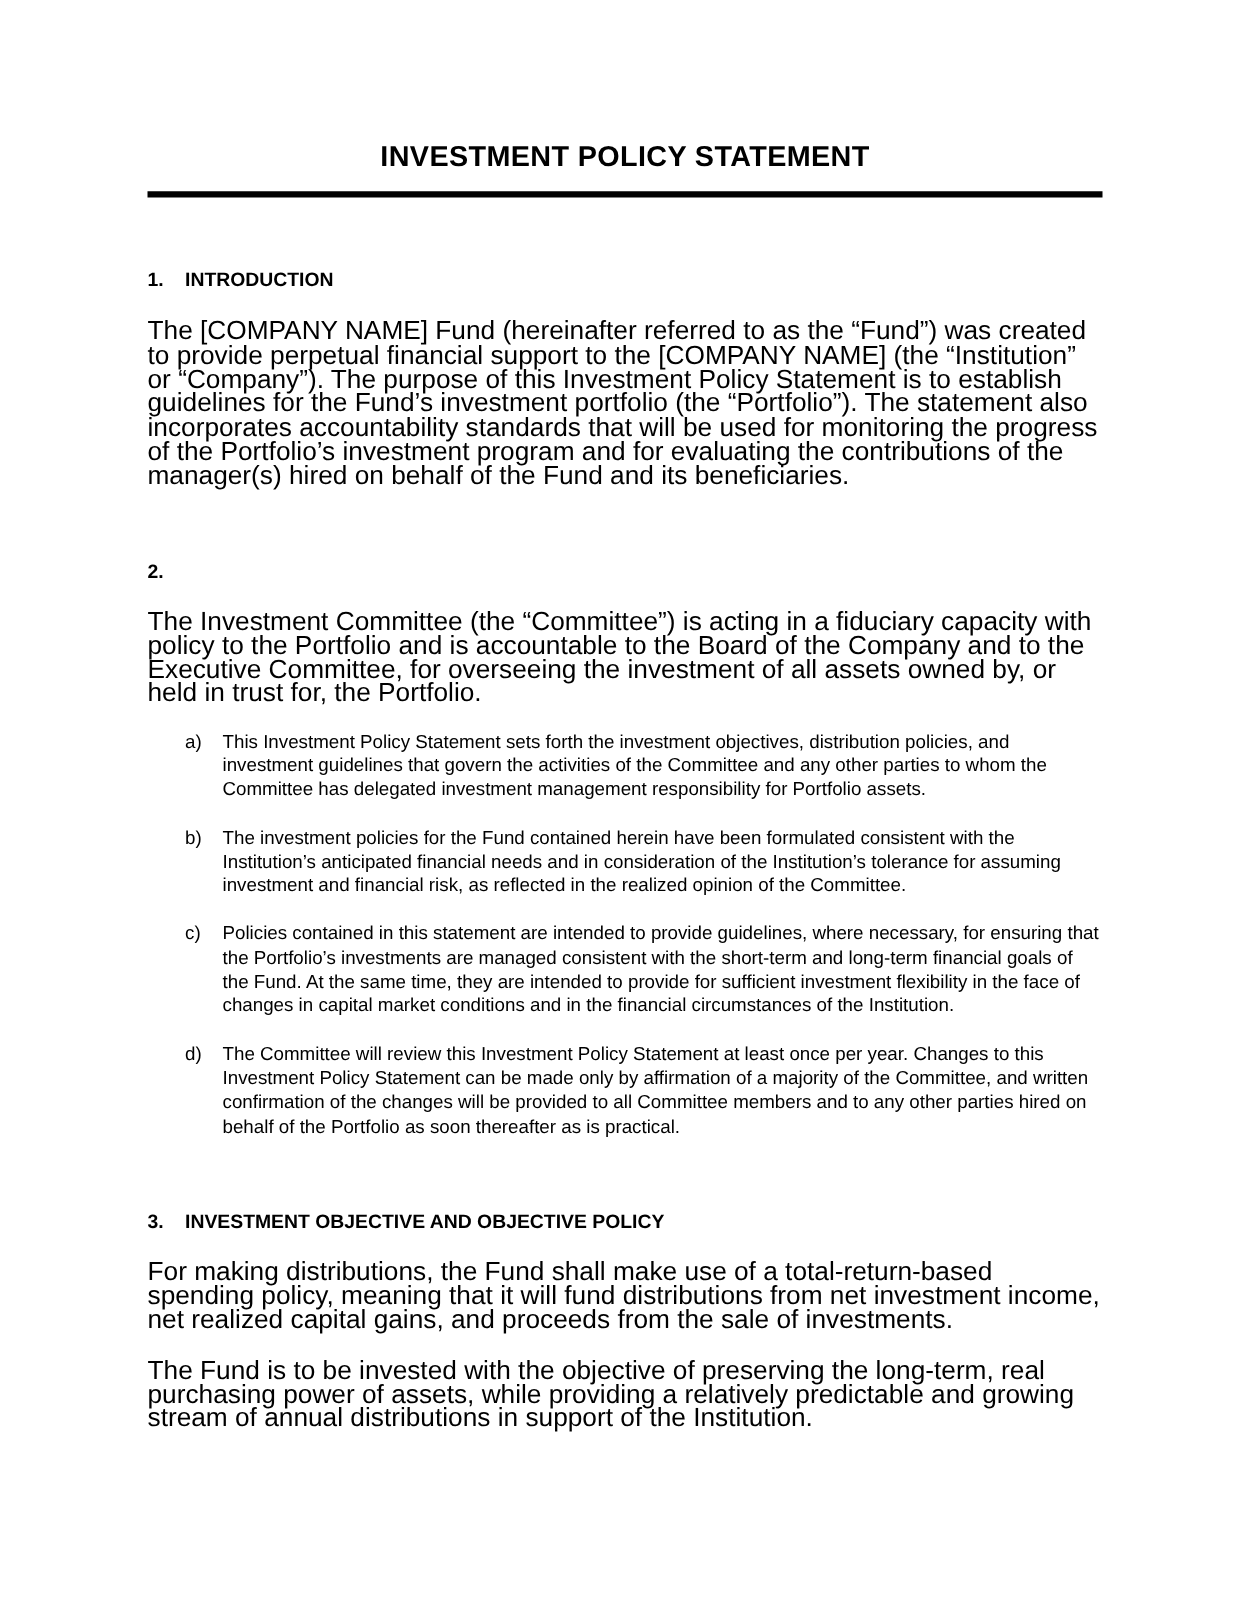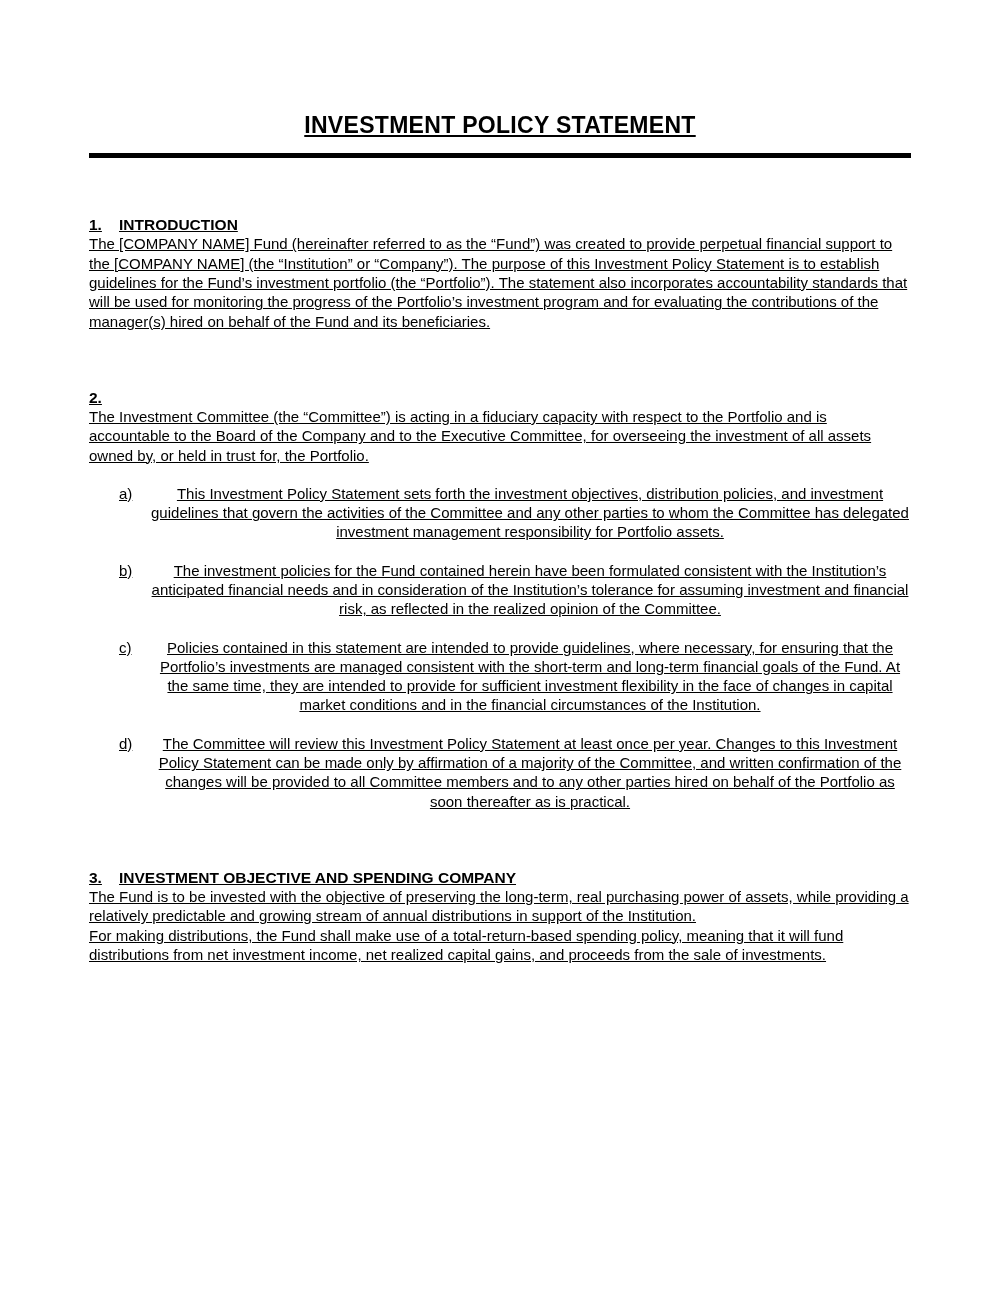--- a/index.html
+++ b/index.html
@@ -7,23 +7,22 @@
   body {
     width: 1000px;
     height: 1290px;
     font-family: "Liberation Sans", sans-serif;
     color: #000000;
     overflow: hidden;
   }
   .page {
     width: 1000px;
     height: 1018px;
-    padding: 0 89px;
+    padding: 0 118px;
     background: #ffffff;
-    text-decoration: underline;
   }
   .doc-title {
     padding-top: 112px;
     text-align: center;
     font-size: 23px;
     font-weight: bold;
     letter-spacing: 0.3px;
     line-height: 1.15;
   }
   .title-rule {
@@ -35,34 +34,34 @@
   .section-first { margin-top: 64px; }
   .section { margin-top: 57px; }
   .section-heading {
     display: flex;
     font-size: 15.5px;
     font-weight: bold;
     line-height: 19px;
   }
   .section-heading .num { width: 30px; flex: none; }
   .para {
-    font-size: 15px;
+    font-size: 21px;
     line-height: 19.3px;
-    margin-top: 0;
+    margin-top: 21px;
     text-align: left;
   }
   .list-item {
     display: flex;
     margin-left: 30px;
     margin-top: 19px;
     font-size: 15px;
     line-height: 19.3px;
   }
   .list-item .marker { width: 30px; flex: none; }
-  .list-item .li-text { flex: 1; text-align: center; }
+  .list-item .li-text { flex: 1; }
 </style>
 </head>
 <body>
 
 <div class="page">
 
   <h1 class="doc-title">INVESTMENT POLICY STATEMENT</h1>
 
   <hr class="title-rule">
 
@@ -71,21 +70,21 @@
       <span class="num">1.</span>
       <span class="heading-text">INTRODUCTION</span>
     </h2>
     <p class="para">The [COMPANY NAME] Fund (hereinafter referred to as the “Fund”) was created to provide perpetual financial support to the [COMPANY NAME] (the “Institution” or “Company”). The purpose of this Investment Policy Statement is to establish guidelines for the Fund’s investment portfolio (the “Portfolio”). The statement also incorporates accountability standards that will be used for monitoring the progress of the Portfolio’s investment program and for evaluating the contributions of the manager(s) hired on behalf of the Fund and its beneficiaries.</p>
   </section>
 
   <section class="section">
     <h2 class="section-heading">
       <span class="num">2.</span>
     </h2>
-    <p class="para">The Investment Committee (the “Committee”) is acting in a fiduciary capacity with respect to the Portfolio and is accountable to the Board of the Company and to the Executive Committee, for overseeing the investment of all assets owned by, or held in trust for, the Portfolio.</p>
+    <p class="para">The Investment Committee (the “Committee”) is acting in a fiduciary capacity with policy to the Portfolio and is accountable to the Board of the Company and to the Executive Committee, for overseeing the investment of all assets owned by, or held in trust for, the Portfolio.</p>
 
     <div class="list-item">
       <span class="marker">a)</span>
       <span class="li-text">This Investment Policy Statement sets forth the investment objectives, distribution policies, and investment guidelines that govern the activities of the Committee and any other parties to whom the Committee has delegated investment management responsibility for Portfolio assets.</span>
     </div>
 
     <div class="list-item">
       <span class="marker">b)</span>
       <span class="li-text">The investment policies for the Fund contained herein have been formulated consistent with the Institution’s anticipated financial needs and in consideration of the Institution’s tolerance for assuming investment and financial risk, as reflected in the realized opinion of the Committee.</span>
     </div>
@@ -97,19 +96,19 @@
 
     <div class="list-item">
       <span class="marker">d)</span>
       <span class="li-text">The Committee will review this Investment Policy Statement at least once per year. Changes to this Investment Policy Statement can be made only by affirmation of a majority of the Committee, and written confirmation of the changes will be provided to all Committee members and to any other parties hired on behalf of the Portfolio as soon thereafter as is practical.</span>
     </div>
   </section>
 
   <section class="section">
     <h2 class="section-heading">
       <span class="num">3.</span>
-      <span class="heading-text">INVESTMENT OBJECTIVE AND SPENDING COMPANY</span>
+      <span class="heading-text">INVESTMENT OBJECTIVE AND OBJECTIVE POLICY</span>
     </h2>
+    <p class="para">For making distributions, the Fund shall make use of a total-return-based spending policy, meaning that it will fund distributions from net investment income, net realized capital gains, and proceeds from the sale of investments.</p>
     <p class="para">The Fund is to be invested with the objective of preserving the long-term, real purchasing power of assets, while providing a relatively predictable and growing stream of annual distributions in support of the Institution.</p>
-    <p class="para">For making distributions, the Fund shall make use of a total-return-based spending policy, meaning that it will fund distributions from net investment income, net realized capital gains, and proceeds from the sale of investments.</p>
   </section>
 
 </div>
 
 </body></html>

